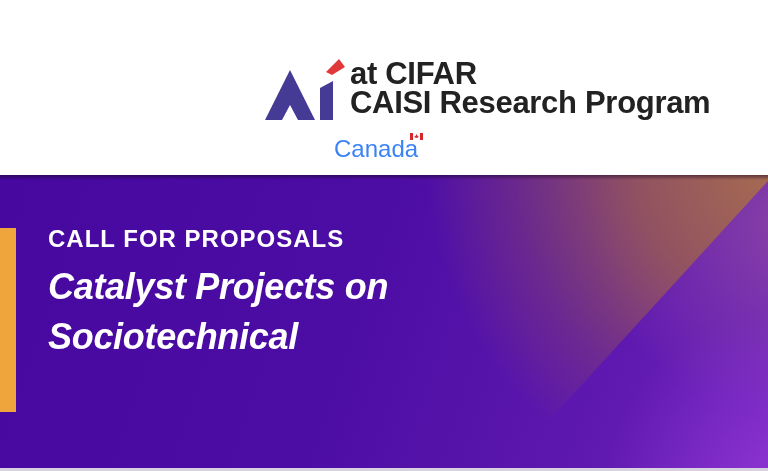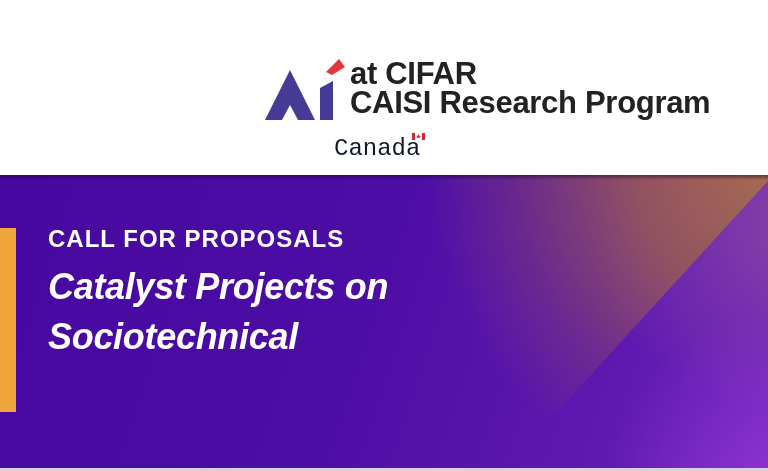--- a/index.html
+++ b/index.html
@@ -10,22 +10,22 @@
 
   
   .header{position:absolute;top:0;left:0;width:768px;height:175px;background:#ffffff;}
   .logo-ai{position:absolute;left:264px;top:57px;width:84px;height:64px;}
   .program-title{
     position:absolute;left:350px;top:59px;
     font-size:31px;line-height:29px;font-weight:700;color:#232222;letter-spacing:-0.3px;
     white-space:nowrap;
   }
   .wordmarks{position:absolute;left:334px;top:136px;height:32px;}
-  .canada{position:relative;display:inline-block;font-family:Liberation Mono, monospace;
-    font-size:24px;line-height:26px;color:#0f172a;letter-spacing:0px;}
+  .canada{position:relative;display:inline-block;font-family:Liberation Sans, sans-serif;
+    font-size:24px;line-height:26px;color:#3b82f6;letter-spacing:0px;}
   .canada-flag{position:absolute;top:-3px;right:-5px;width:13px;height:7px;}
   .cifar{position:absolute;left:93px;top:2px;font-size:25px;line-height:26px;font-weight:700;
     color:#d5282e;letter-spacing:0.5px;white-space:nowrap;}
   .cifar .r-underline{border-bottom:3px solid #d5282e;padding-bottom:0px;}
 
   
   .banner{
     position:absolute;top:175px;left:0;width:768px;height:296px;overflow:hidden;
     background:
       radial-gradient(circle 300px at 103% 108%, rgba(165,64,228,0.62), rgba(165,64,228,0) 62%),

